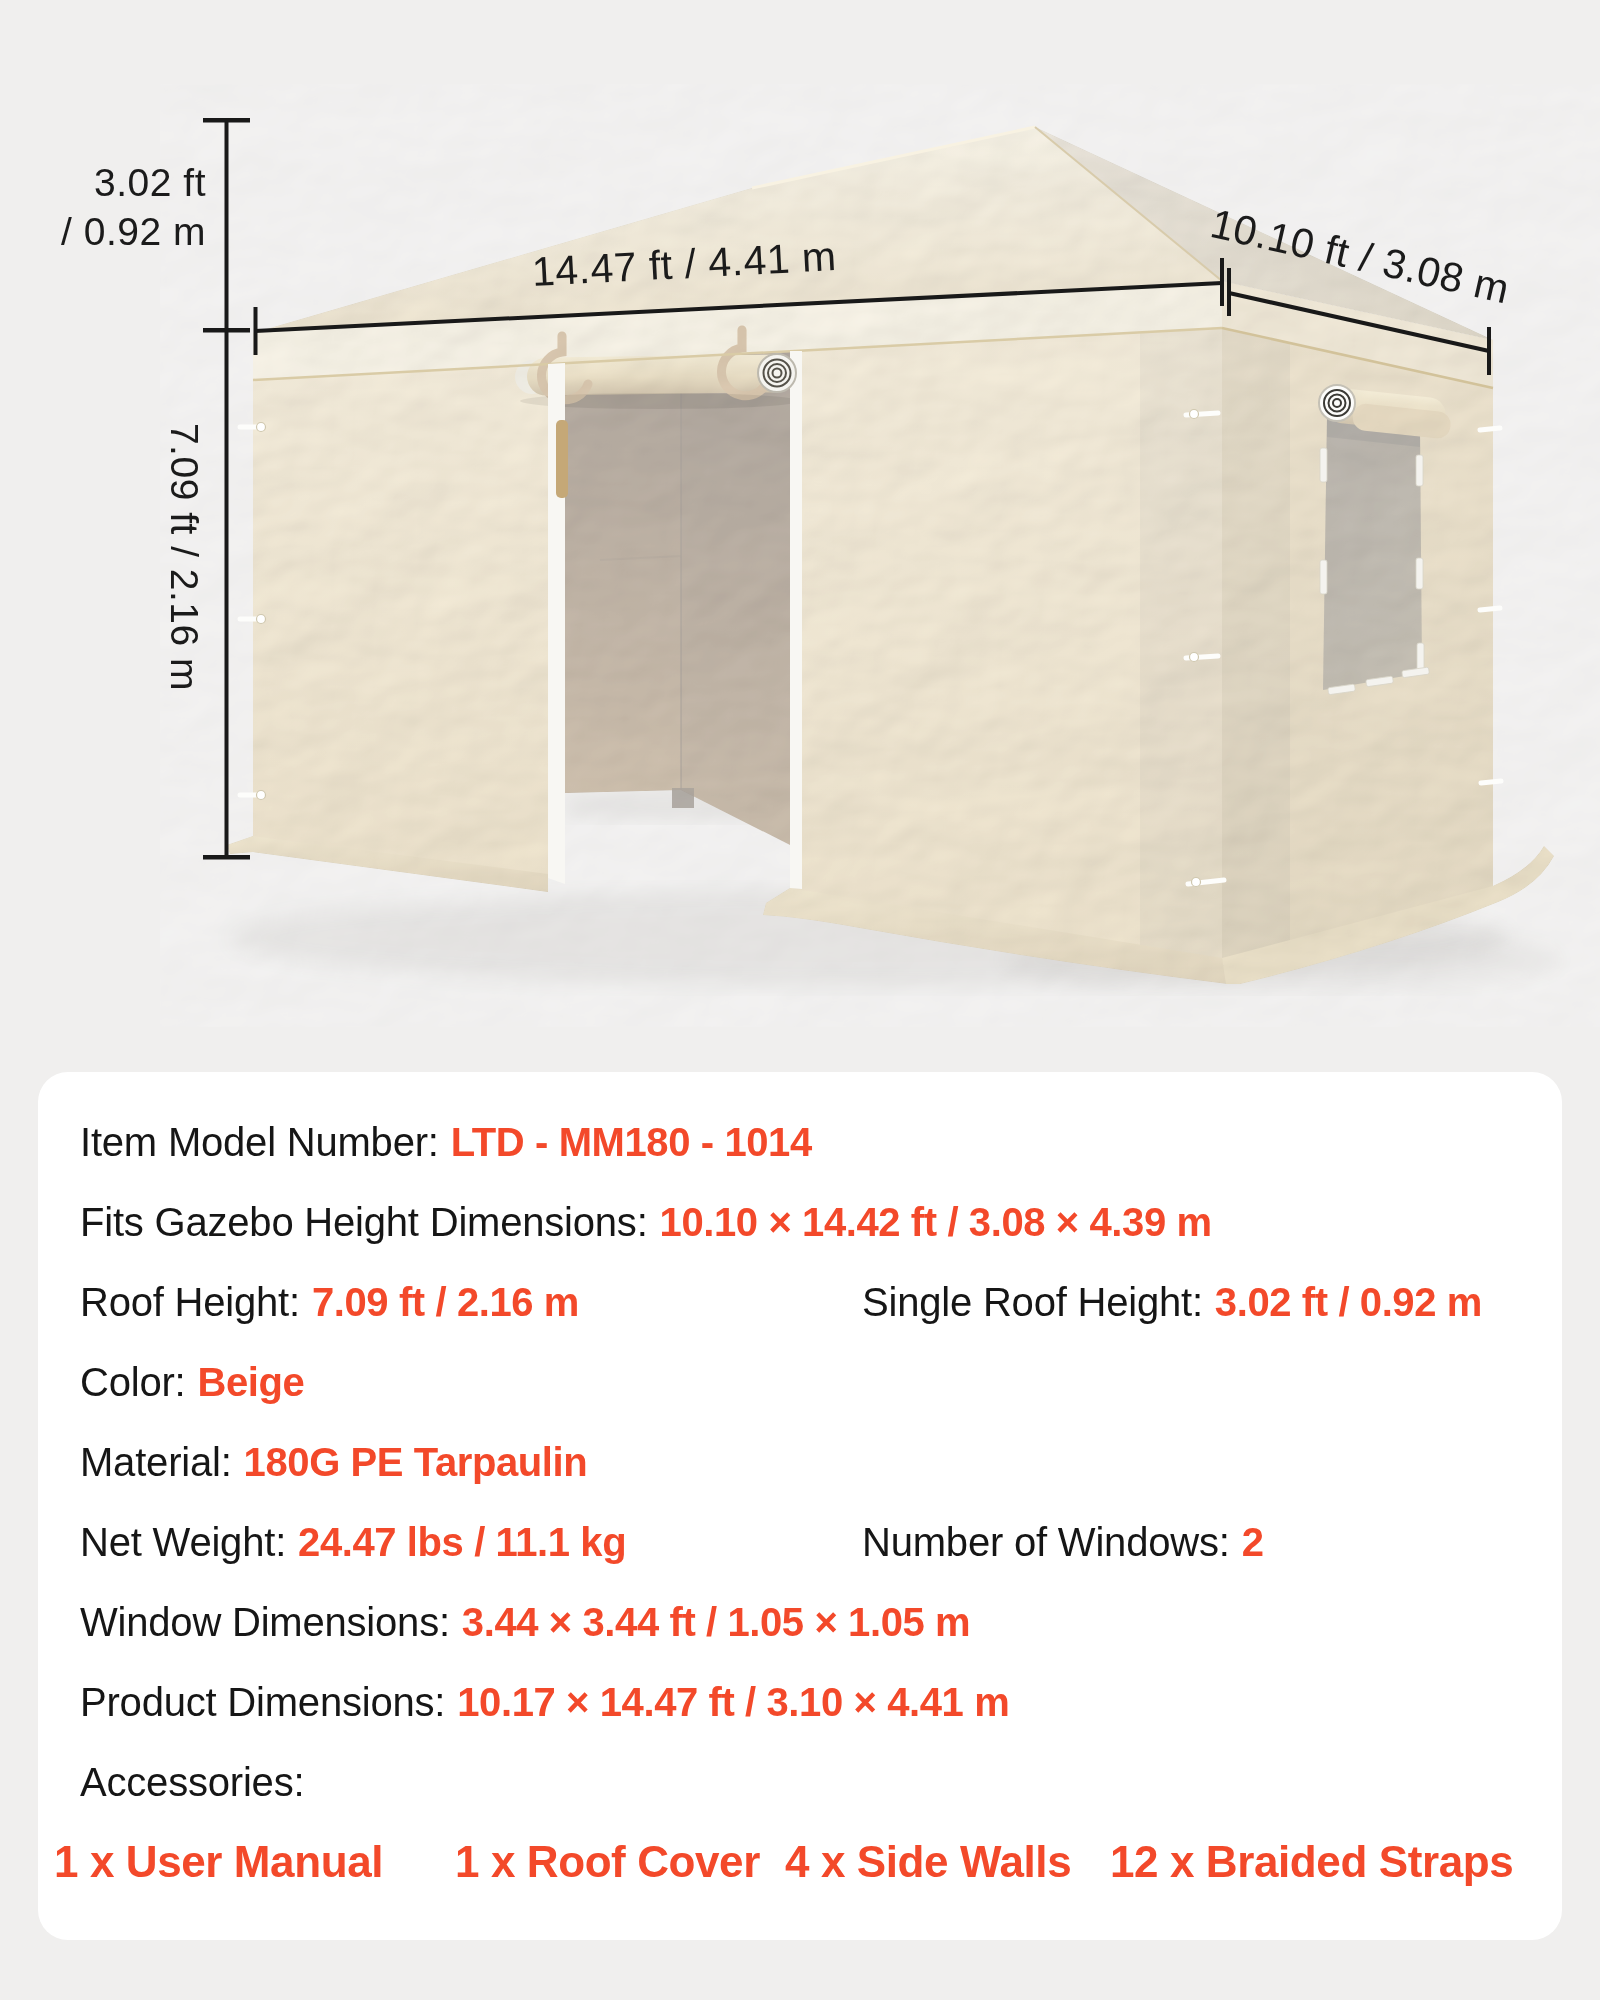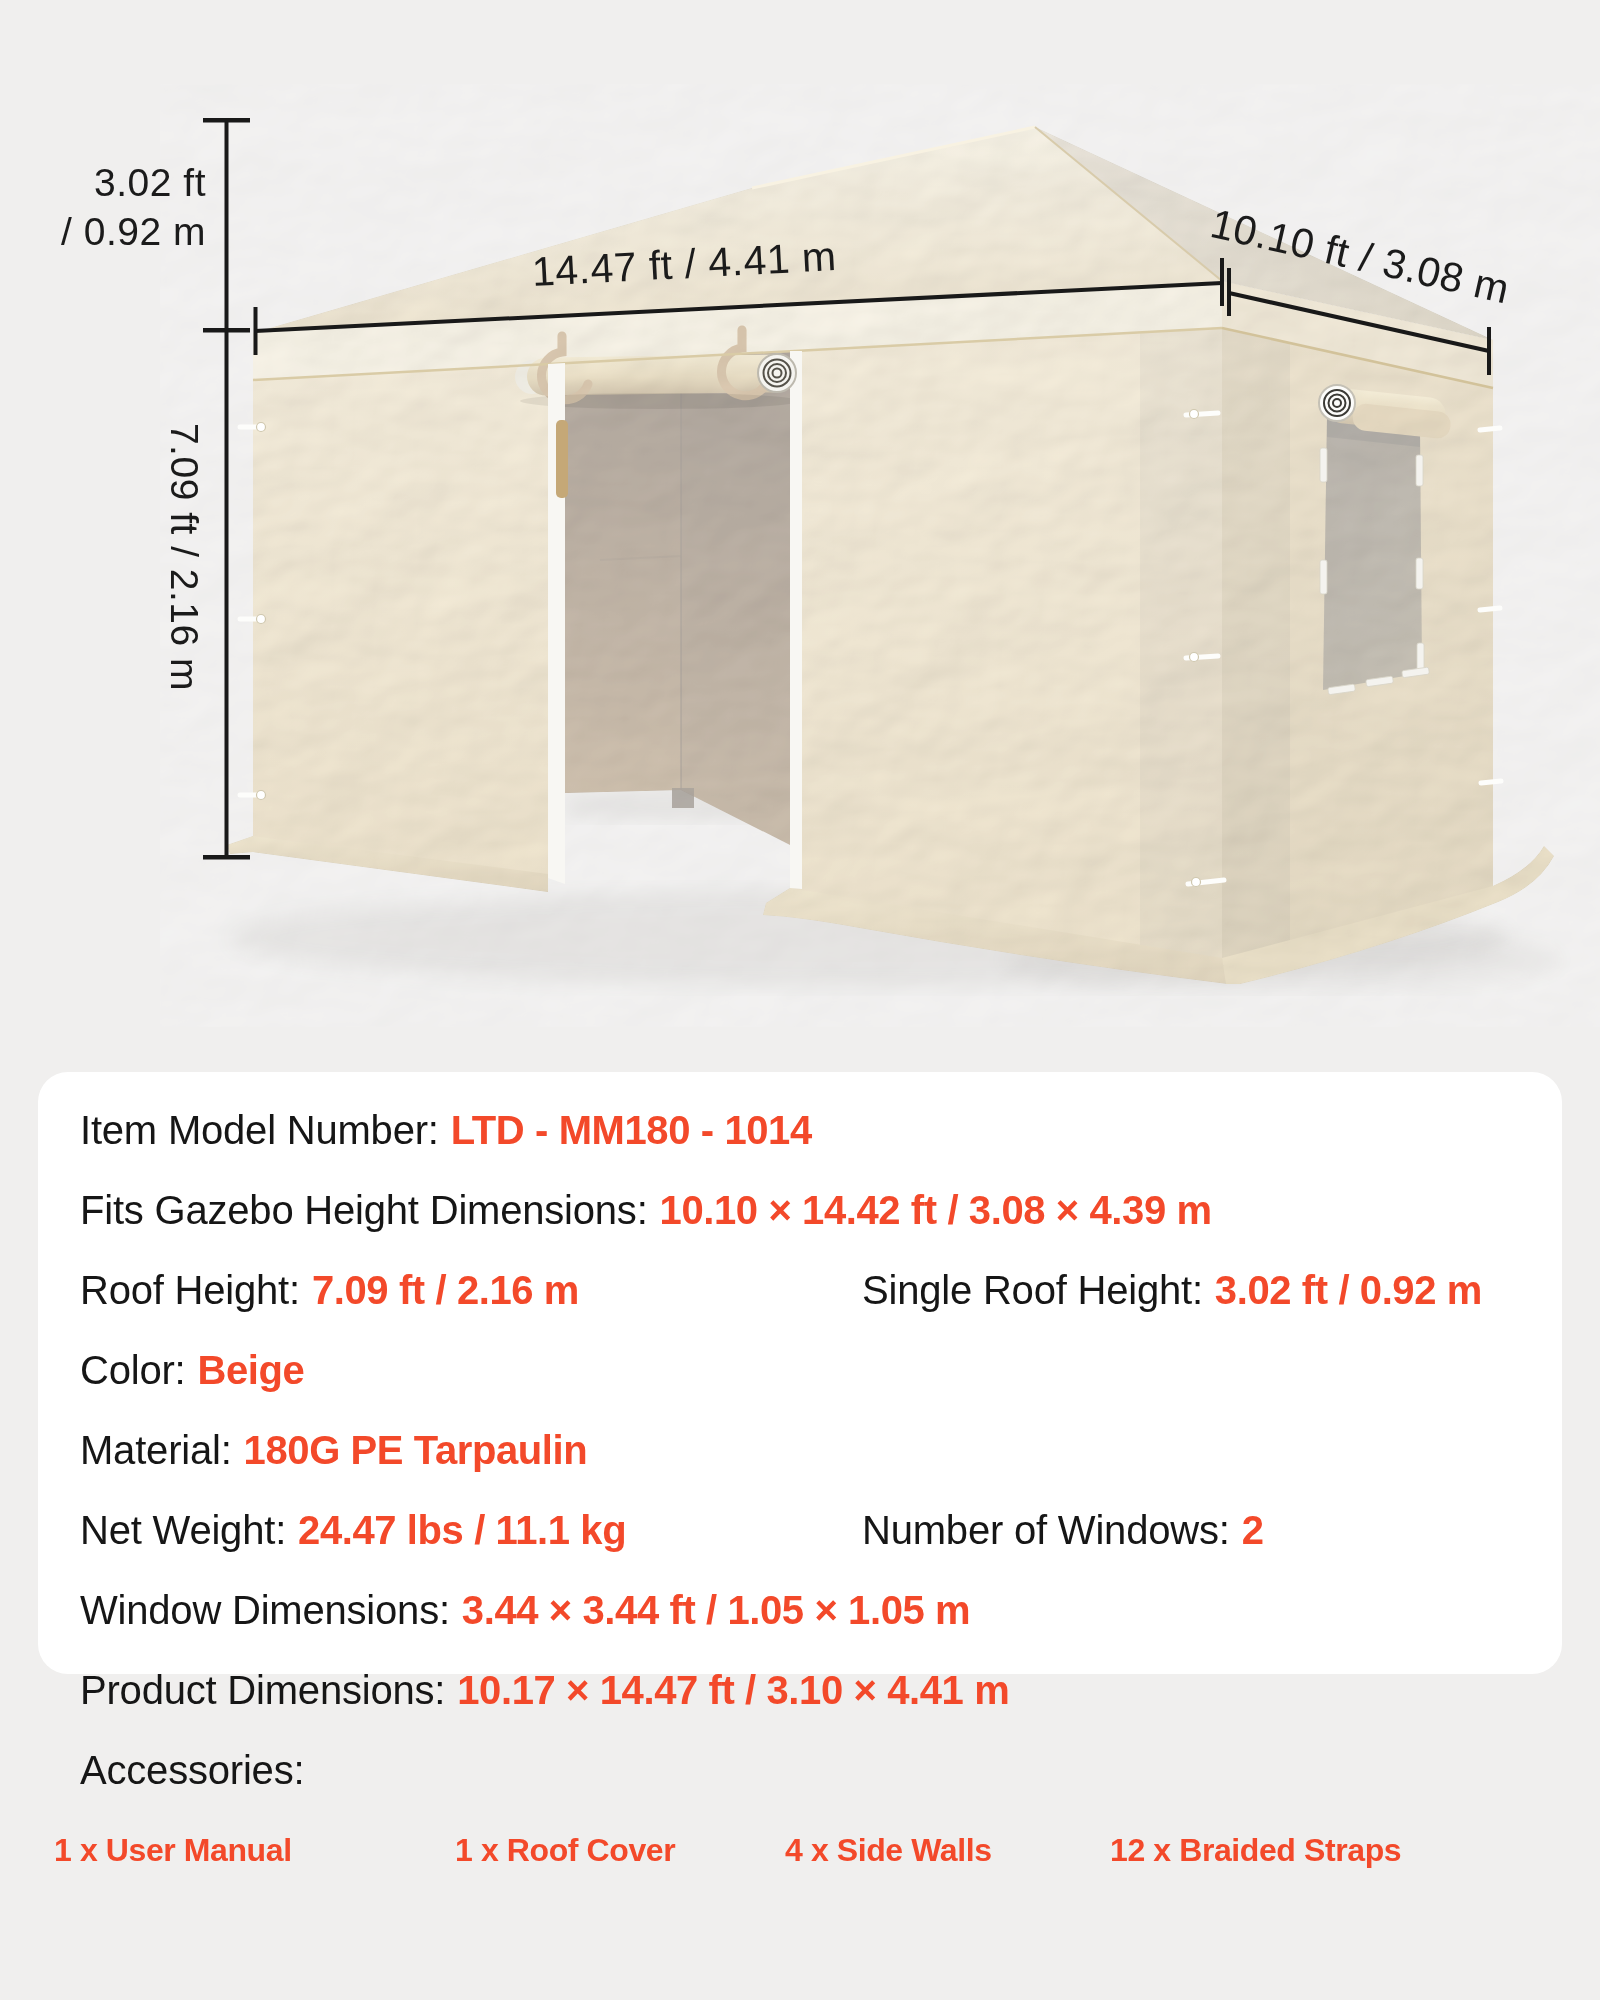--- a/index.html
+++ b/index.html
@@ -1,25 +1,25 @@
 <!DOCTYPE html>
 <html><head>
 <meta charset="utf-8">
 <style>
   html,body{margin:0;padding:0;width:1600px;height:2000px;background:#F0EFEE;
     font-family:"Liberation Sans", sans-serif;position:relative;overflow:hidden;}
   .scene{position:absolute;left:0;top:0;width:1600px;height:1040px;}
   .dim-text{fill:#1B1B1B;font-family:"Liberation Sans",sans-serif;font-weight:500;letter-spacing:.5px;}
-  .spec-card{position:absolute;left:38px;top:1072px;width:1524px;height:602px;
-    background:#FFFFFF;border-radius:30px;box-sizing:border-box;padding:18px 30px 0 42px;}
+  .spec-card{position:absolute;left:38px;top:1072px;width:1524px;height:868px;
+    background:#FFFFFF;border-radius:30px;box-sizing:border-box;padding:30px 30px 0 42px;}
   .spec-row{position:relative;height:80px;line-height:80px;font-size:40px;color:#161616;white-space:nowrap;letter-spacing:-.2px;}
   .spec-row .lbl{color:#161616;}
   .spec-row .val{color:#F3492A;font-weight:bold;margin-left:12px;letter-spacing:-.4px;}
   .spec-row .col2{position:absolute;left:782px;top:0;}
-  .acc-row{position:relative;height:80px;line-height:80px;font-size:32px;white-space:nowrap;}
+  .acc-row{position:relative;height:80px;line-height:80px;font-size:44px;white-space:nowrap;}
   .acc-item{position:absolute;top:0;color:#F3492A;font-weight:bold;letter-spacing:-.4px;}
   .acc-0{left:-26px;} .acc-1{left:375px;} .acc-2:{left:705px;}
   .acc-2{left:705px;} .acc-3{left:1030px;text-align:right;}
 </style>
 </head>
 <body>
 
 <svg class="scene" viewBox="0 0 1600 1040" width="1600" height="1040" xmlns="http://www.w3.org/2000/svg">
   <defs>
     <linearGradient id="roofFrontGrad" x1="0" y1="0" x2="0" y2="1">

